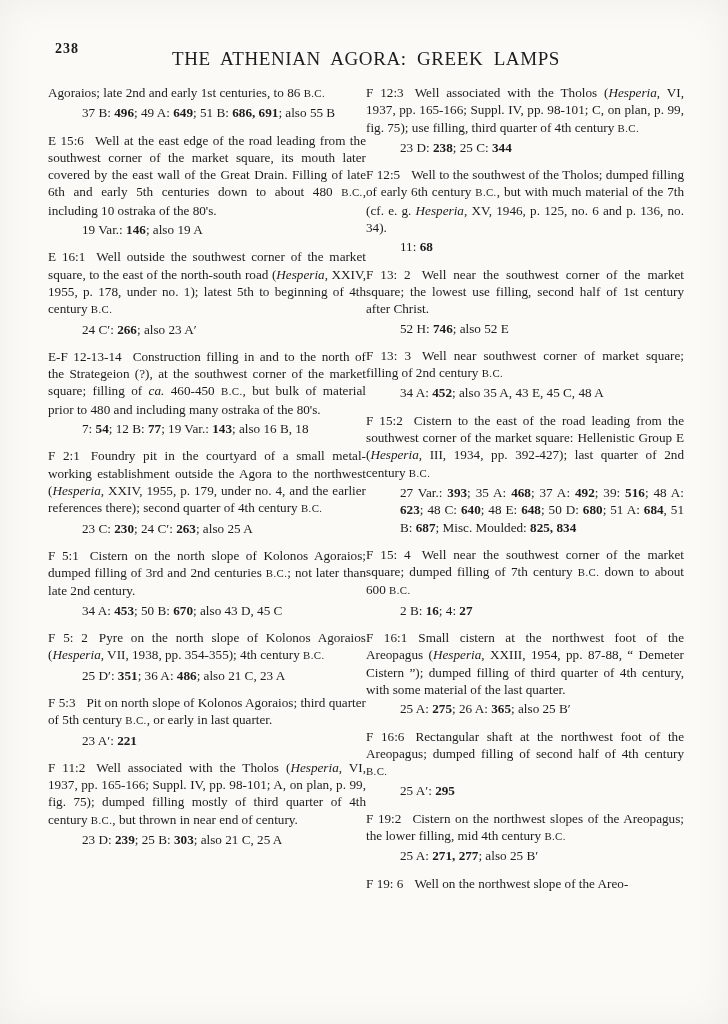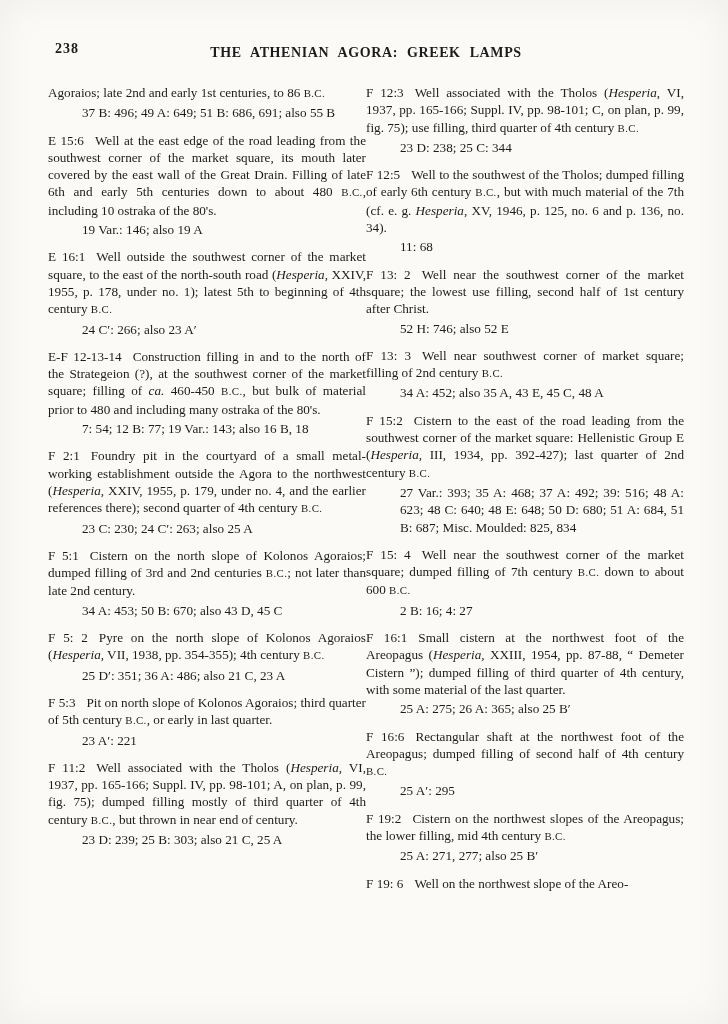--- a/index.html
+++ b/index.html
@@ -32,23 +32,23 @@
   .page-number {
     position: absolute;
     left: 7px;
     top: 2px;
     font-size: 14px;
     font-weight: 700;
     letter-spacing: 1px;
   }
   .page-title {
     display: inline-block;
-    margin: 6px;
-    font-size: 14px;
-    font-weight: 700;
+    margin: 12px;
+    font-size: 19px;
+    font-weight: 400;
     letter-spacing: 0.6px;
     word-spacing: 5px;
     white-space: nowrap;
   }
   .columns {
     display: flex;
     gap: 0;
   }
   .column {
     flex: 1 1 0;
@@ -62,21 +62,21 @@
     text-align: justify;
   }
   .entry-id {
     padding-right: 11px;
     white-space: nowrap;
   }
   .ref {
     margin: 2px 0 0 34px;
     text-align: justify;
   }
-  .ref b { font-weight: 400; }
+  .ref b { font-weight: 700; }
   .entry-text i { font-style: italic; }
   .sc {
     font-size: 0.82em;
     letter-spacing: 0.4px;
   }
 </style>
 </head>
 <body>
 
 <div class="page">

